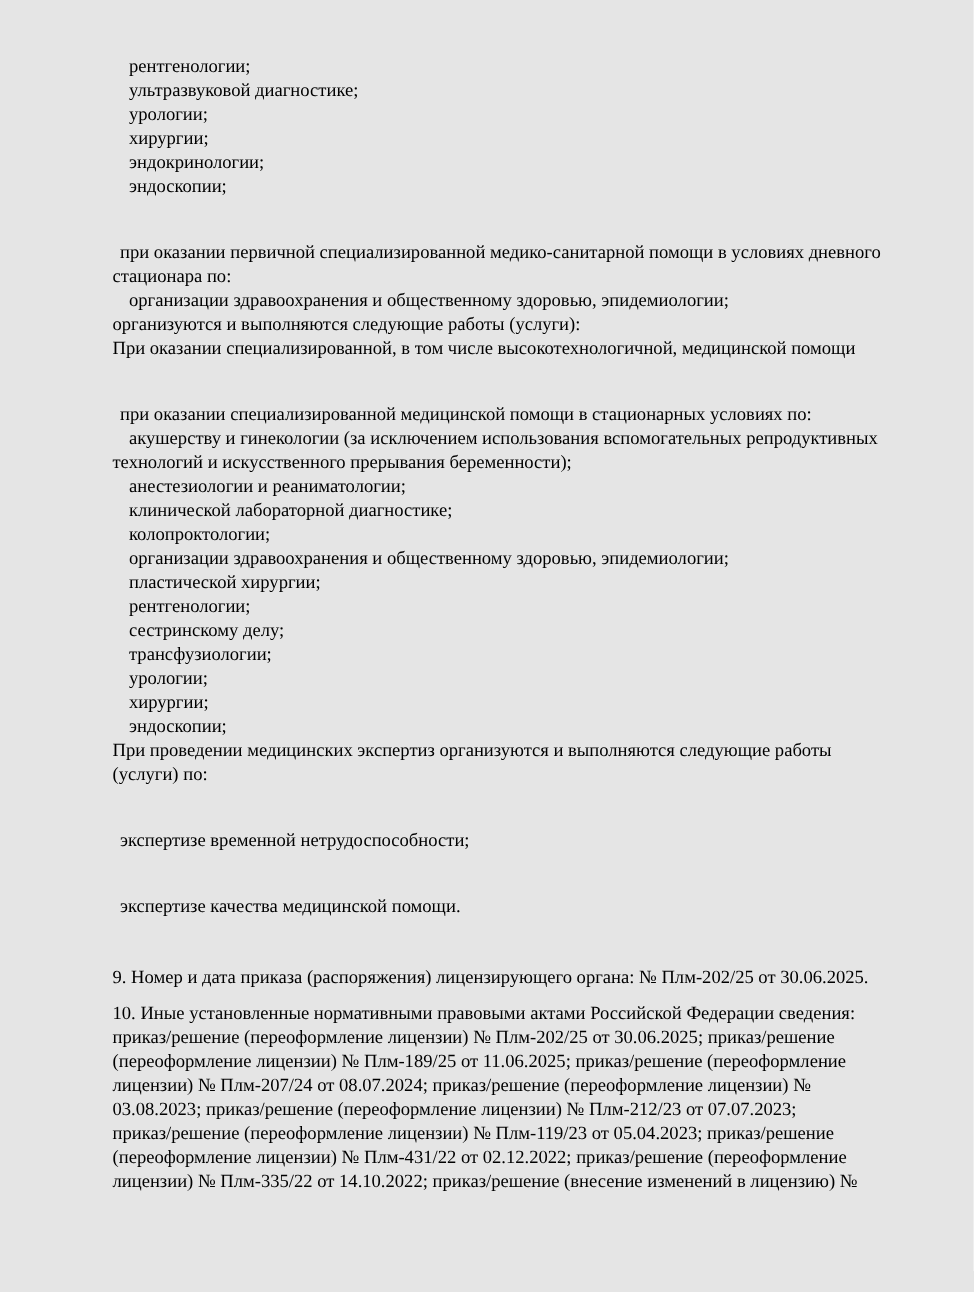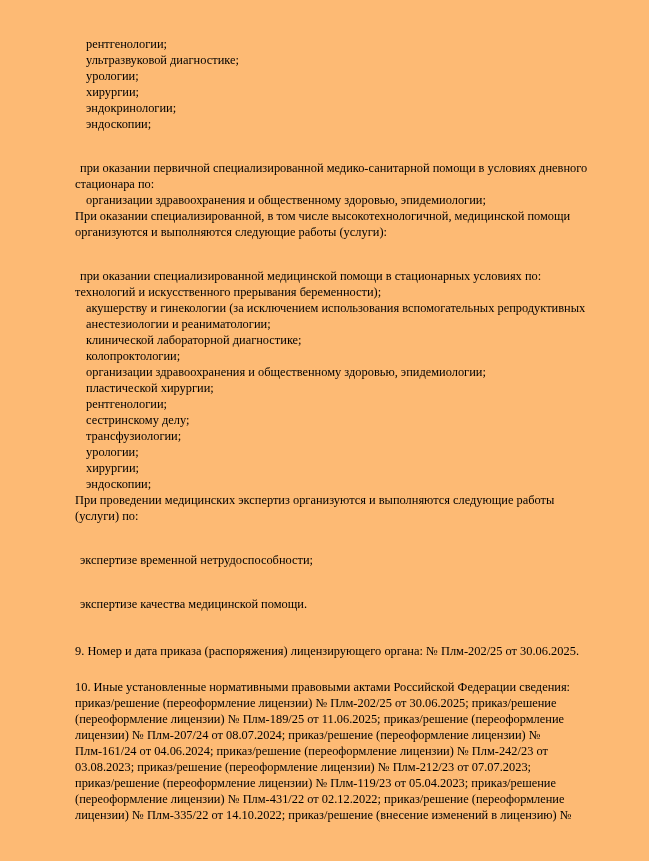--- a/index.html
+++ b/index.html
@@ -7,62 +7,62 @@
   body {
     background: #ffffff;
     color: #000000;
     font-family: "Liberation Serif", "DejaVu Serif", serif;
     overflow: hidden;
   }
   .page {
     position: relative;
     width: 649px;
     height: 861px;
-    background: #fdba74;
+    background: #e5e5e5;
   }
   .text-block {
     position: absolute;
     left: 75px;
     top: 36px;
     width: 505px;
     font-size: 12.4px;
     line-height: 16px;
   }
   .doc-section { display: block; }
   .doc-line {
     white-space: nowrap;
     min-height: 16px;
   }
   .indent-1 { padding-left: 5px; margin-top: 28px; }
   .indent-2 { padding-left: 11px; }
   .sec-order { margin-top: 31px; font-family: Liberation Serif, serif; }
-  .sec-other { margin-top: 20px; }
+  .sec-other { margin-top: 8px; }
 </style>
 </head>
 <body>
 
 <div class="page">
   <div class="text-block">
 
     <div class="doc-section sec-works">
 
     <div class="doc-line indent-2">рентгенологии;</div>
         <div class="doc-line indent-2">ультразвуковой диагностике;</div>
         <div class="doc-line indent-2">урологии;</div>
         <div class="doc-line indent-2">хирургии;</div>
         <div class="doc-line indent-2">эндокринологии;</div>
         <div class="doc-line indent-2">эндоскопии;</div>
         <div class="doc-line indent-1">при оказании первичной специализированной медико-санитарной помощи в условиях дневного</div>
         <div class="doc-line">стационара по:</div>
         <div class="doc-line indent-2">организации здравоохранения и общественному здоровью, эпидемиологии;</div>
+        <div class="doc-line">организуются и выполняются следующие работы (услуги):</div>
         <div class="doc-line">При оказании специализированной, в том числе высокотехнологичной, медицинской помощи</div>
-        <div class="doc-line">организуются и выполняются следующие работы (услуги):</div>
         <div class="doc-line indent-1">при оказании специализированной медицинской помощи в стационарных условиях по:</div>
+        <div class="doc-line indent-2">акушерству и гинекологии (за исключением использования вспомогательных репродуктивных</div>
         <div class="doc-line">технологий и искусственного прерывания беременности);</div>
-        <div class="doc-line indent-2">акушерству и гинекологии (за исключением использования вспомогательных репродуктивных</div>
         <div class="doc-line indent-2">анестезиологии и реаниматологии;</div>
         <div class="doc-line indent-2">клинической лабораторной диагностике;</div>
         <div class="doc-line indent-2">колопроктологии;</div>
         <div class="doc-line indent-2">организации здравоохранения и общественному здоровью, эпидемиологии;</div>
         <div class="doc-line indent-2">пластической хирургии;</div>
         <div class="doc-line indent-2">рентгенологии;</div>
         <div class="doc-line indent-2">сестринскому делу;</div>
         <div class="doc-line indent-2">трансфузиологии;</div>
         <div class="doc-line indent-2">урологии;</div>
         <div class="doc-line indent-2">хирургии;</div>
@@ -77,21 +77,20 @@
 
     <div class="doc-line">9. Номер и дата приказа (распоряжения) лицензирующего органа: № Плм-202/25 от 30.06.2025.</div>
       </div>
 
     <div class="doc-section sec-other">
 
     <div class="doc-line">10. Иные установленные нормативными правовыми актами Российской Федерации сведения:</div>
         <div class="doc-line">приказ/решение (переоформление лицензии) № Плм-202/25 от 30.06.2025; приказ/решение</div>
         <div class="doc-line">(переоформление лицензии) № Плм-189/25 от 11.06.2025; приказ/решение (переоформление</div>
         <div class="doc-line">лицензии) № Плм-207/24 от 08.07.2024; приказ/решение (переоформление лицензии) №</div>
-        <div class="doc-line">Плм-161/24 от 04.06.2024; приказ/решение (переоформление лицензии) № Плм-242/23 от</div>
         <div class="doc-line">03.08.2023; приказ/решение (переоформление лицензии) № Плм-212/23 от 07.07.2023;</div>
         <div class="doc-line">приказ/решение (переоформление лицензии) № Плм-119/23 от 05.04.2023; приказ/решение</div>
         <div class="doc-line">(переоформление лицензии) № Плм-431/22 от 02.12.2022; приказ/решение (переоформление</div>
         <div class="doc-line">лицензии) № Плм-335/22 от 14.10.2022; приказ/решение (внесение изменений в лицензию) №</div>
       </div>
 
   </div>
 </div>
 
 </body></html>

